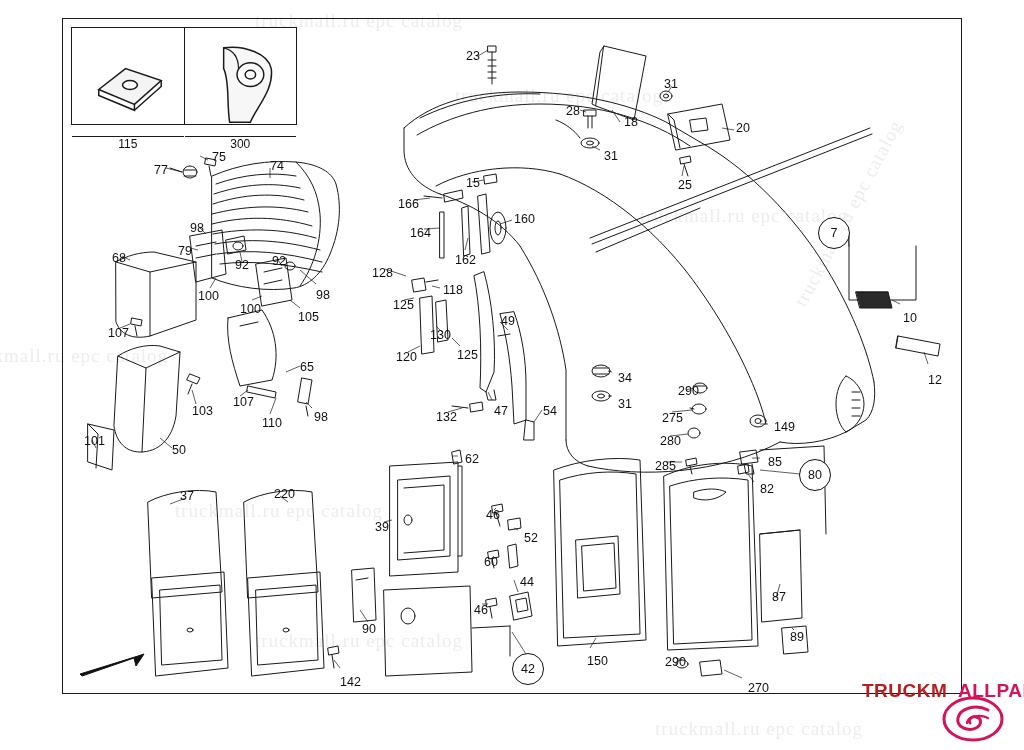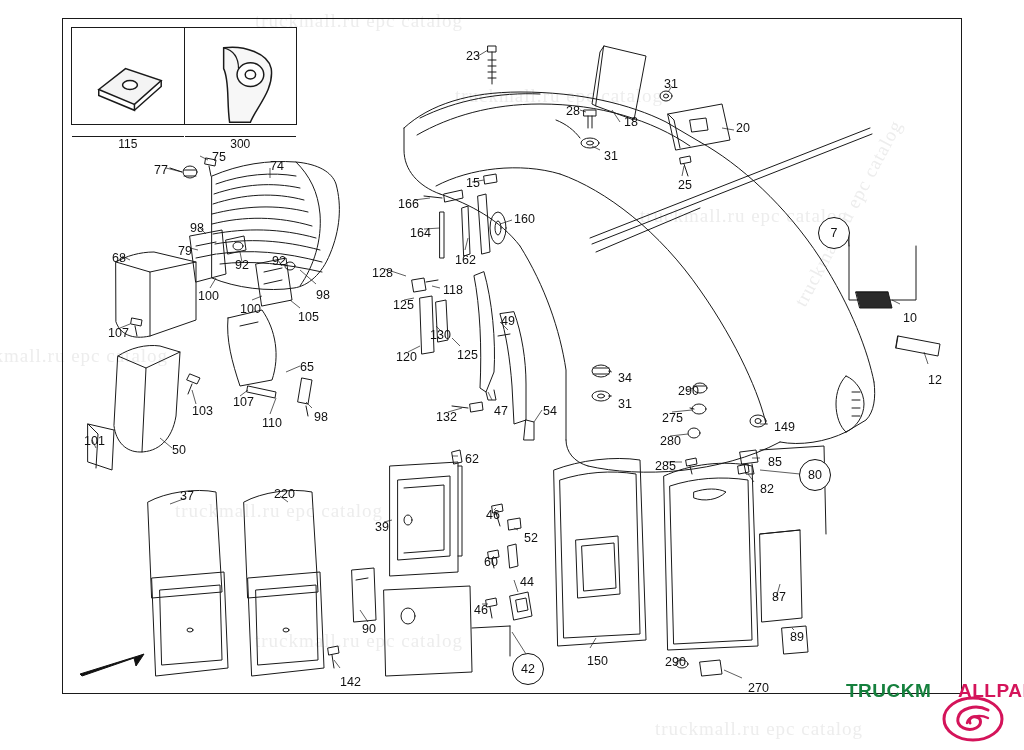--- a/index.html
+++ b/index.html
@@ -58,21 +58,21 @@
     font-size:19px;
     letter-spacing:1px;
     font-family:"Liberation Serif", serif;
     white-space:nowrap;
     user-select:none;
   }
   .logo{
     position:absolute;right:10px;bottom:8px;width:168px;height:64px;
   }
   .logo-txt1{
-    position:absolute;left:0;top:2px;font-size:19px;font-weight:bold;color:#15803d;letter-spacing:.5px;
+    position:absolute;left:16px;top:2px;font-size:19px;font-weight:bold;color:#b91c1c;letter-spacing:.5px;
   }
   .logo-txt2{
     position:absolute;left:112px;top:2px;font-size:19px;font-weight:bold;color:#d4145a;letter-spacing:.5px;
   }
   .logo-circle{
     position:absolute;left:96px;top:18px;width:62px;height:46px;
   }
   .arrow{position:absolute;left:78px;top:652px;width:70px;height:26px;}
 </style>
 </head>

